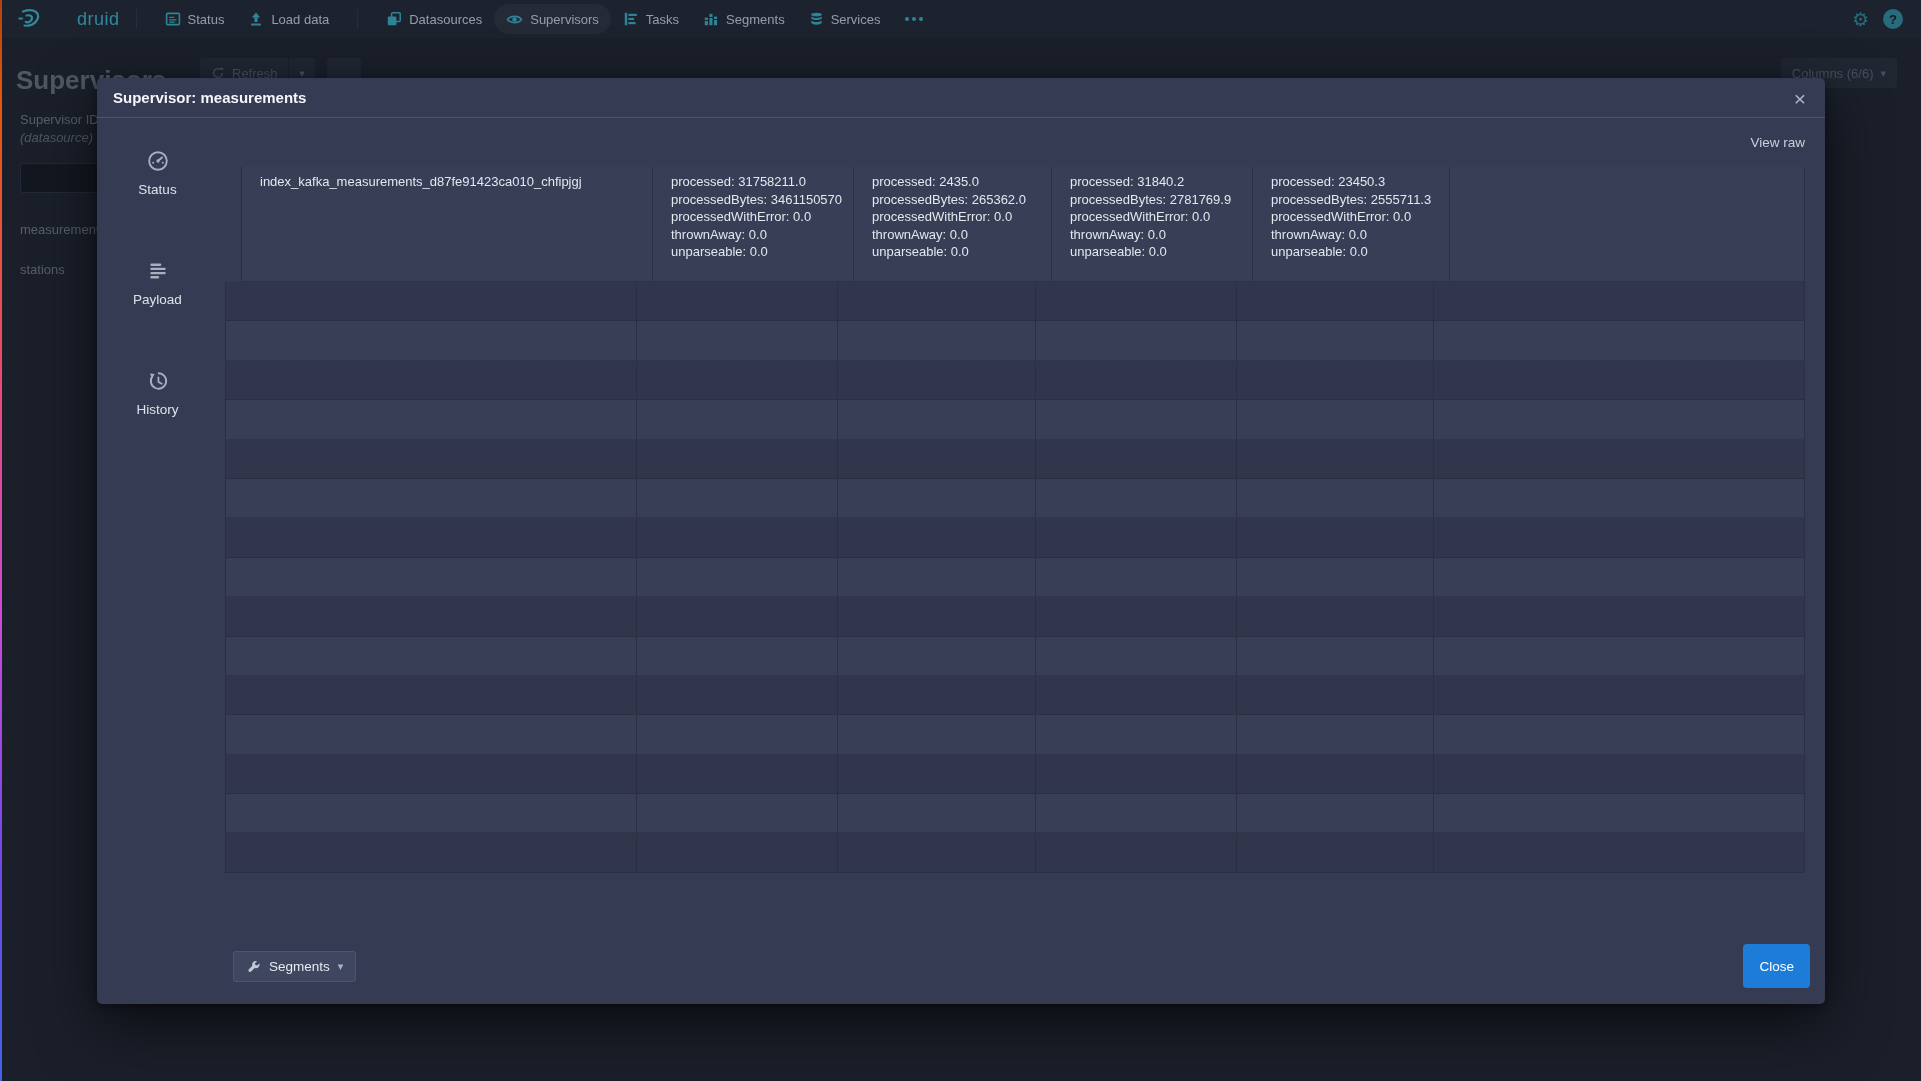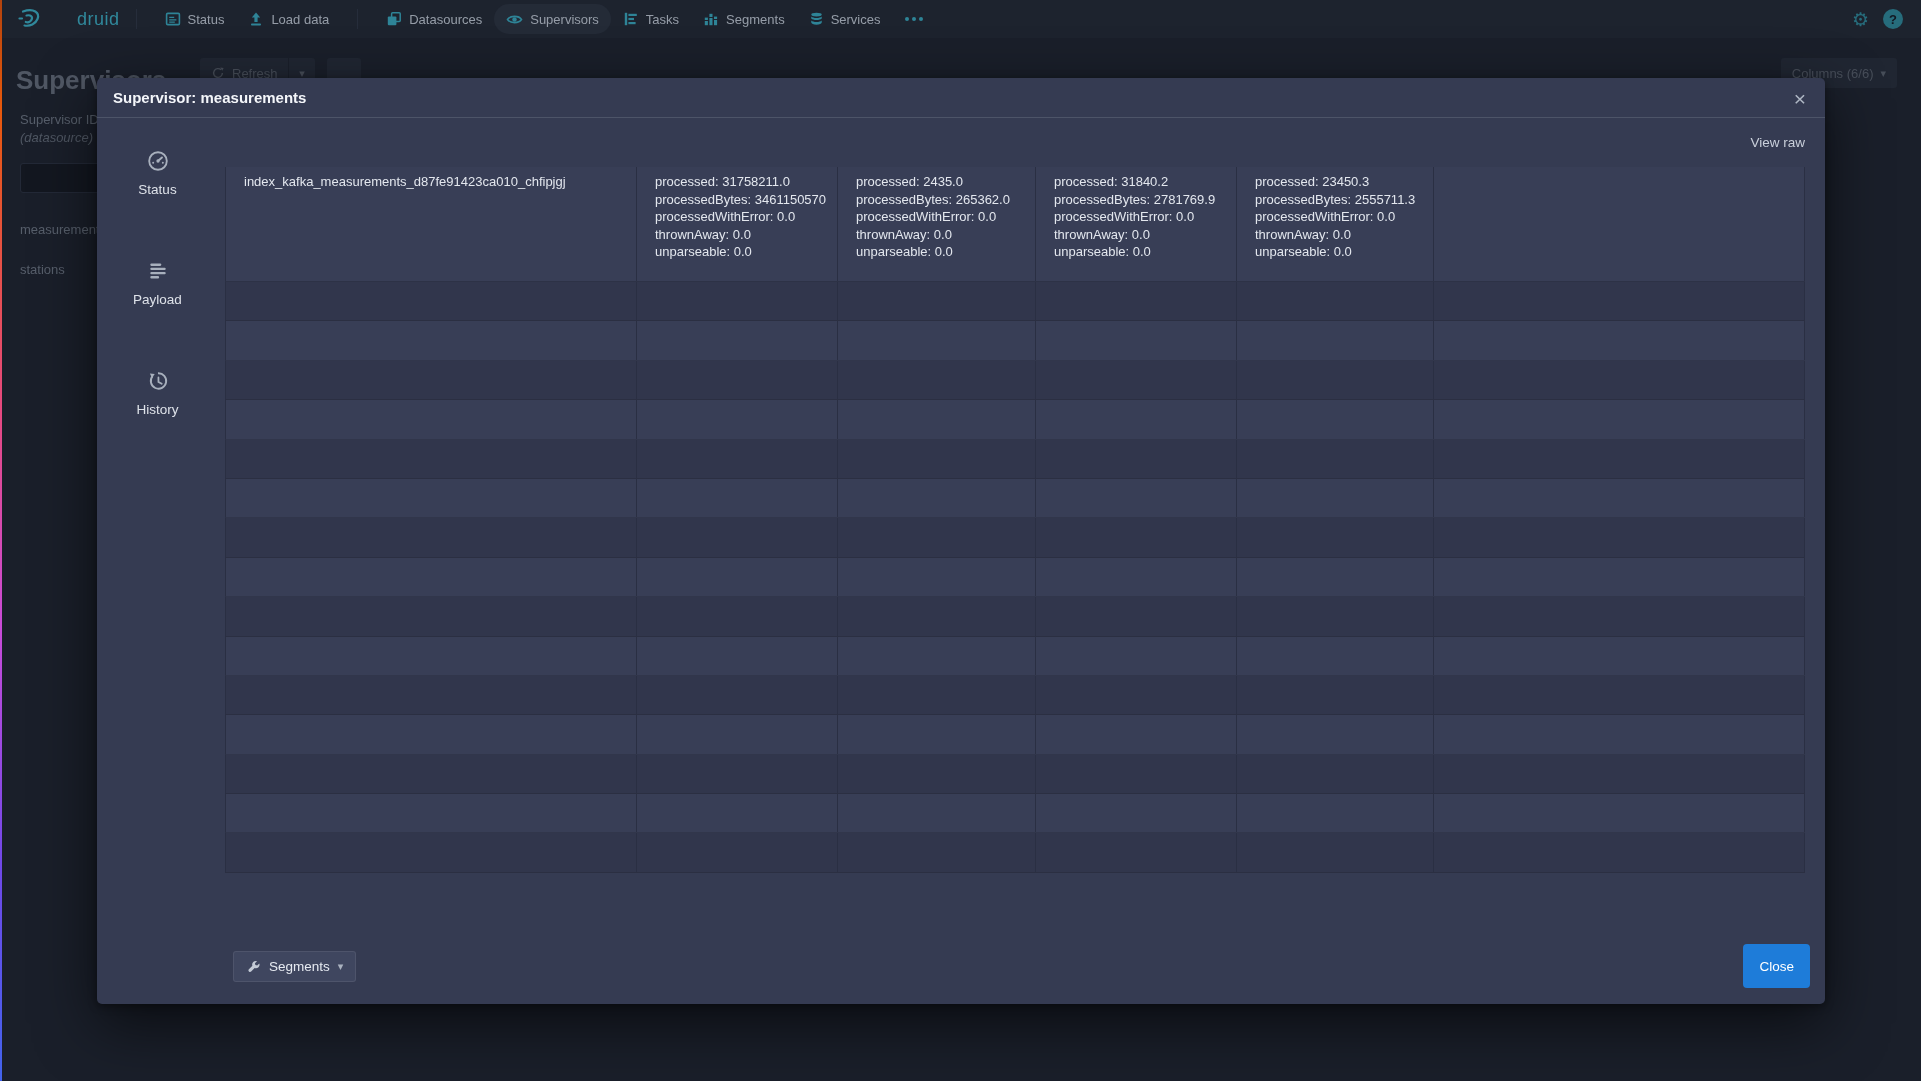--- a/index.html
+++ b/index.html
@@ -64,21 +64,21 @@
   
   .main{flex:1;display:flex;flex-direction:column;min-width:0;}
   .viewraw-row{height:49px;display:flex;align-items:center;justify-content:flex-end;padding-right:20px;}
   .viewraw{color:#C9CFDA;font-size:13.5px;cursor:pointer;}
 
   .table{margin-left:7px;width:1580px;flex:none;}
   .t-row{display:grid;grid-template-columns:411px 201px 198px 201px 197px 1fr;border-left:1px solid #2A2F43;}
   .t-cell{border-right:1px solid #2A2F43;padding:0 18px;overflow:hidden;white-space:nowrap;}
   .t-head{height:45px;}
   .t-head .t-cell{display:flex;align-items:center;font-size:13.5px;color:#DCE1E9;}
-  .t-data{height:115px;border-bottom:1px solid rgba(0,0,0,0.18);}
+  .t-data{height:115px;border-bottom:1px solid rgba(0,0,0,0.18);margin-left:16px;}
   .t-data .t-cell{padding-top:6px;font-size:13px;line-height:17.6px;color:#E3E7EE;}
   .stripe-light{background:#383E56;}
   .stripe-dark{background:#31364C;}
   .t-row.empty{height:39.4px;border-bottom:1px solid rgba(0,0,0,0.12);}
 
   .dlg-footer{margin-top:auto;display:flex;align-items:center;justify-content:space-between;padding:0 15px 16px 15px;}
   .actions-btn{display:inline-flex;align-items:center;gap:8px;background:#3F465F;border:1px solid rgba(255,255,255,0.08);
     border-radius:3px;height:31px;padding:0 12px;color:#E6EAF1;font-size:13.5px;cursor:pointer;}
   .actions-btn .wicon{color:#C3CAD6;display:flex;}
   .caret{font-size:11px;color:#AAB2BF;}

